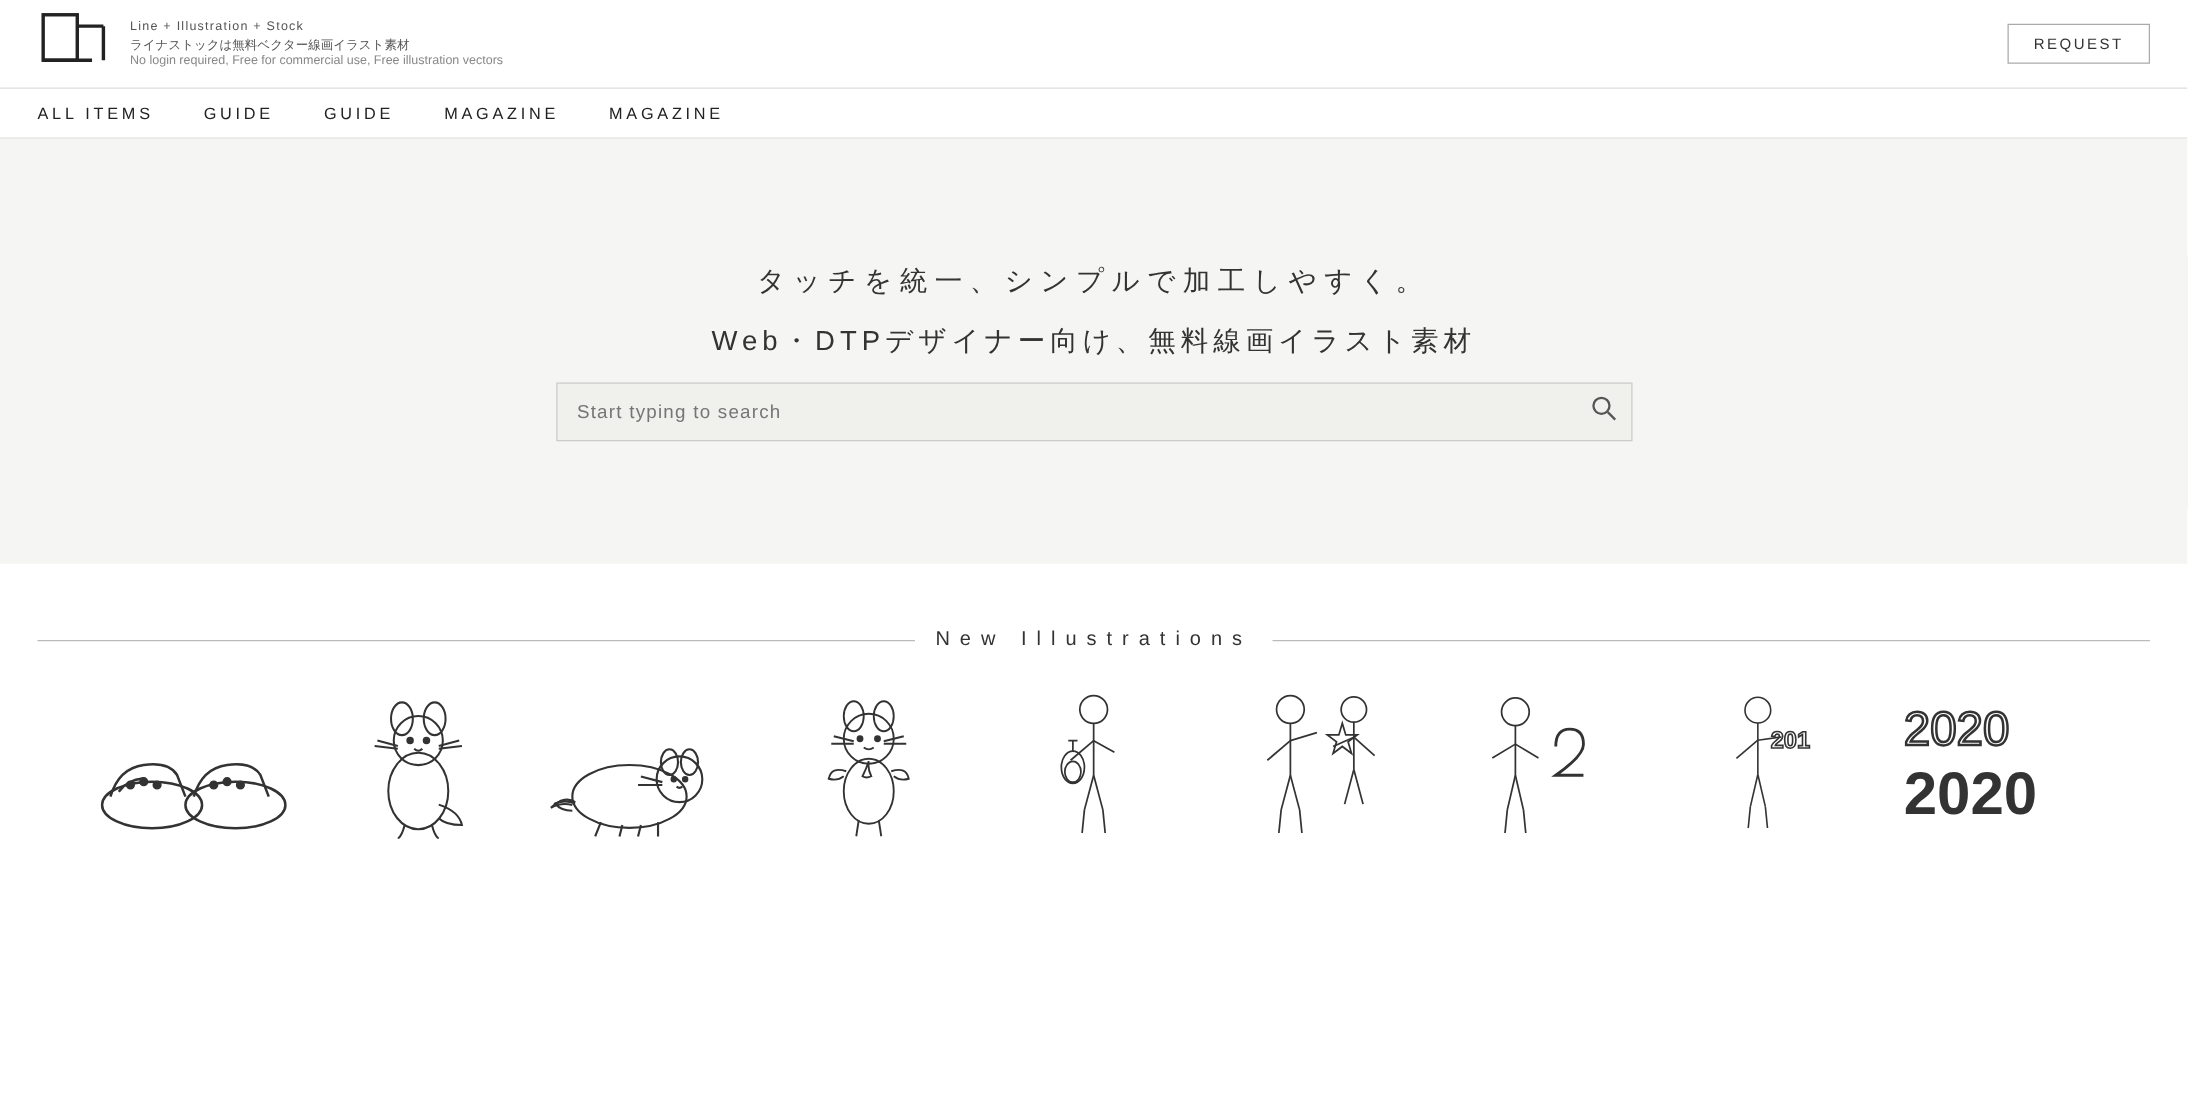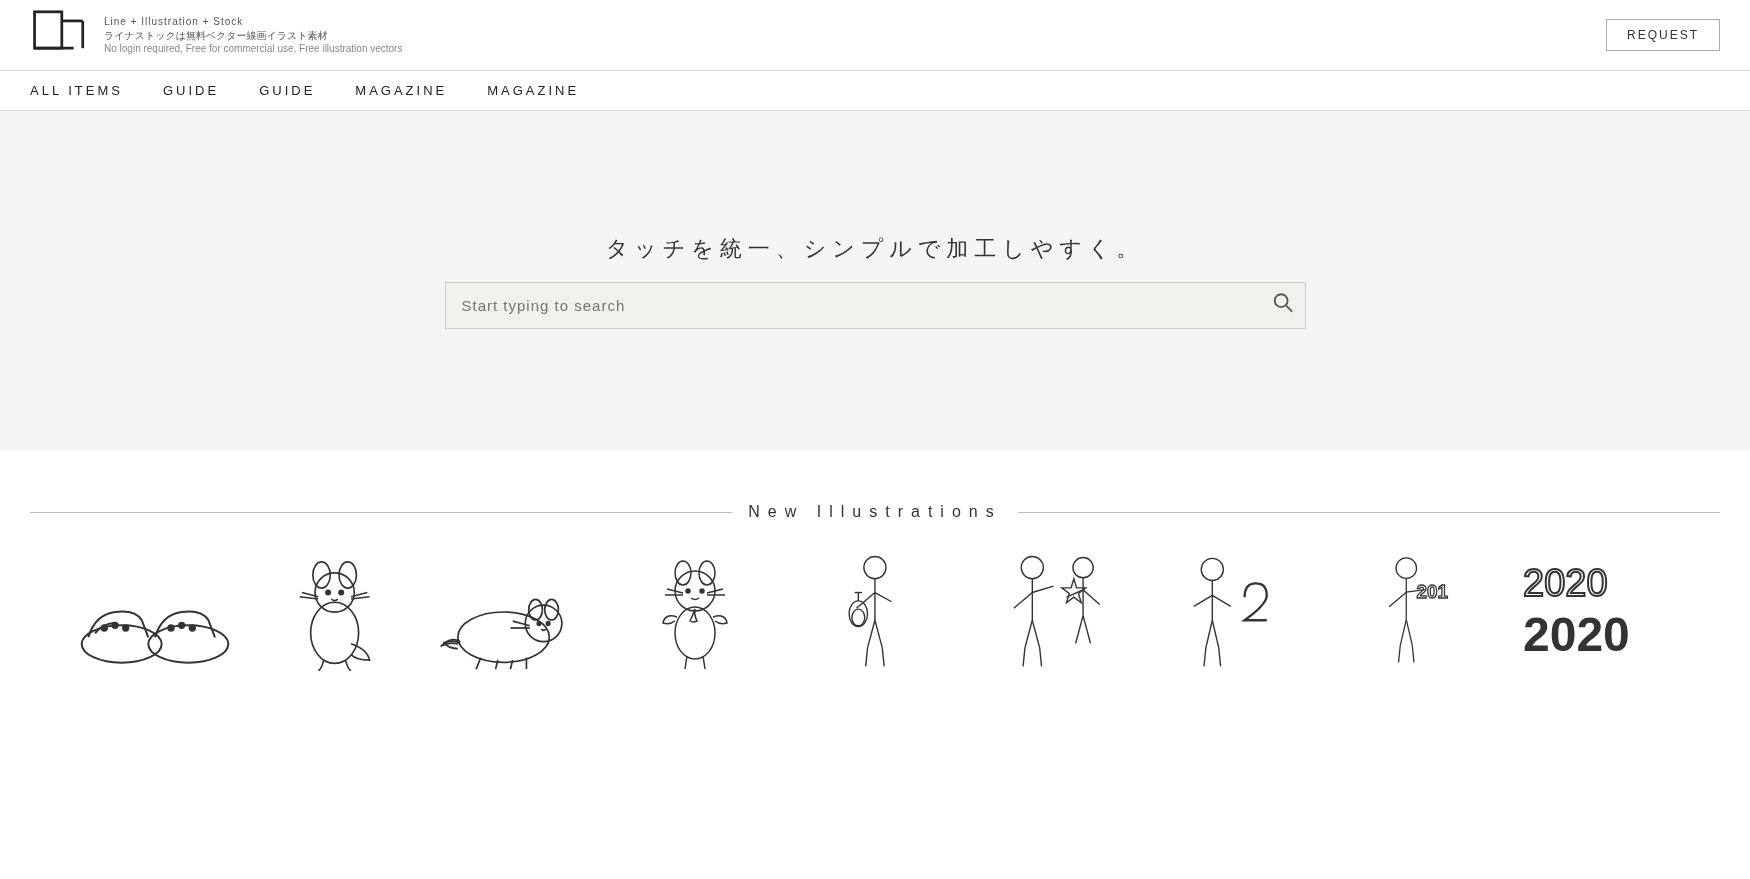--- a/index.html
+++ b/index.html
@@ -197,20 +197,21 @@
 <nav class="nav">
   <a class="nav-item" href="#">ALL ITEMS</a>
   <a class="nav-item" href="#">GUIDE</a>
   <a class="nav-item" href="#">GUIDE</a>
   <a class="nav-item" href="#">MAGAZINE</a>
   <a class="nav-item" href="#">MAGAZINE</a>
 </nav>
 
 <section class="hero">
   <p class="hero-text1">タッチを統一、シンプルで加工しやすく。</p>
+  <p class="hero-text2">Web・DTPデザイナー向け、無料線画イラスト素材</p>
   <div class="search-bar-wrap">
     <input class="search-bar" type="text" placeholder="Start typing to search" style="">
     <button class="search-icon-btn">
       <svg width="22" height="22" viewBox="0 0 24 24" fill="none" stroke="#555" stroke-width="2">
         <circle cx="10" cy="10" r="7"></circle>
         <line x1="15.5" y1="15.5" x2="22" y2="22"></line>
       </svg>
     </button>
   </div>
 </section>

